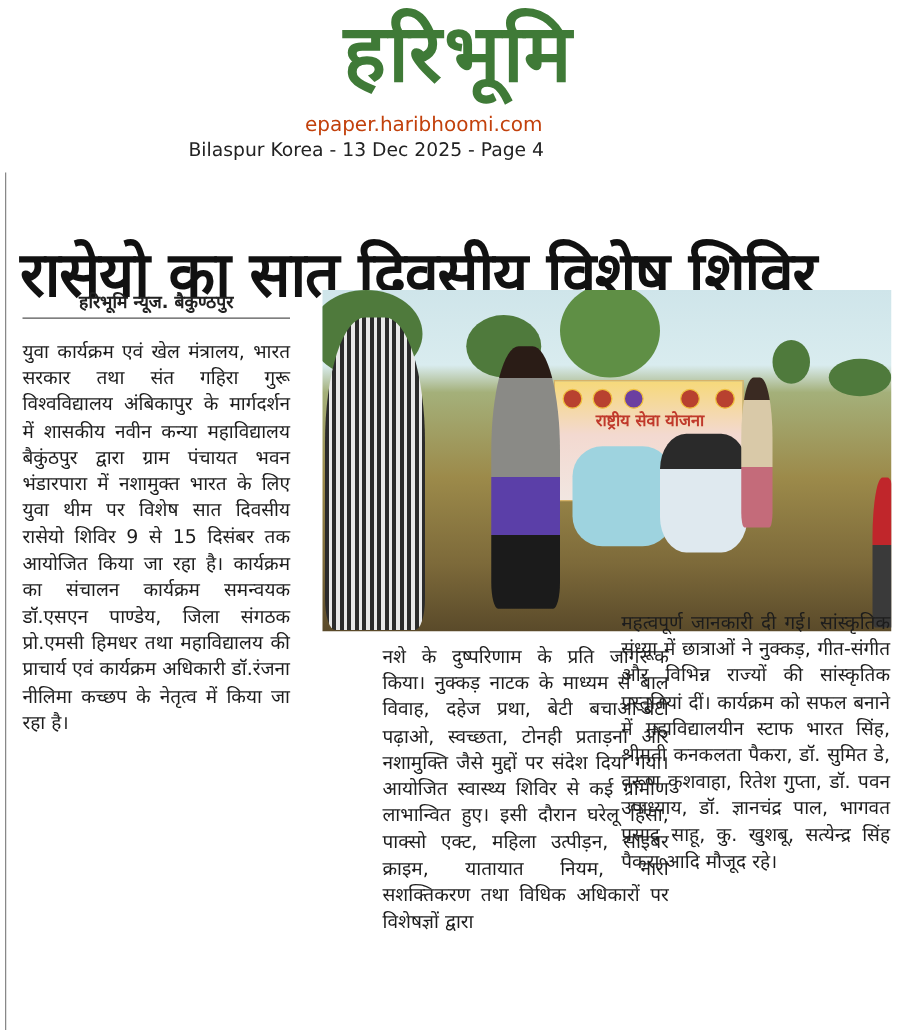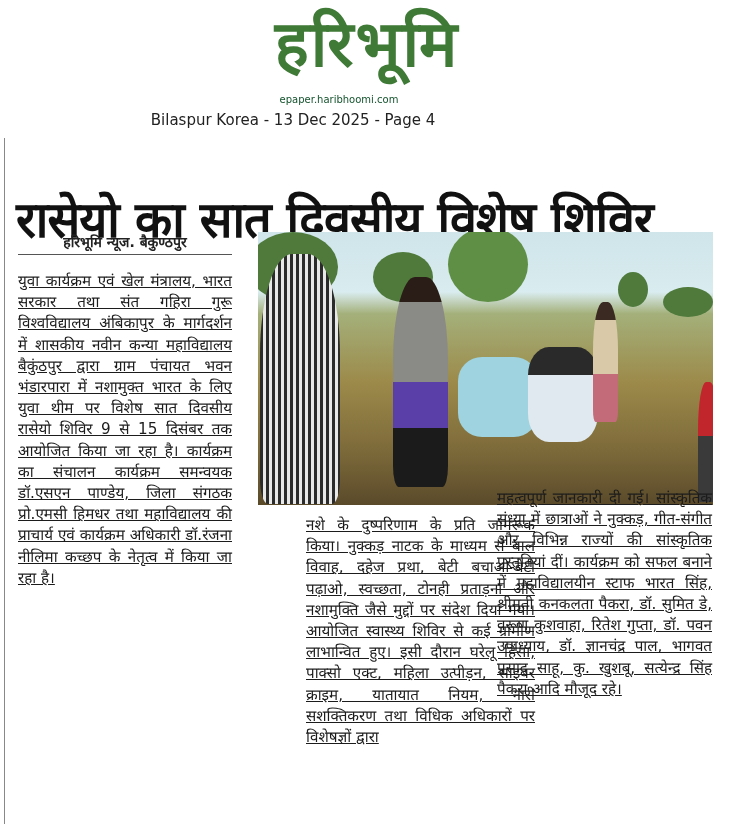--- a/index.html
+++ b/index.html
@@ -6,21 +6,21 @@
   body {
     width: 734px; height: 824px; background: #ffffff; position: relative; overflow: hidden;
     font-family: "DejaVu Sans", sans-serif; color: #1a1a1a;
   }
   .masthead { position: absolute; left: 0; top: 0; width: 734px; height: 138px; text-align: center; padding-left: 38px; }
   .logo {
     position: absolute; left: 0; width: 734px; top: 4px; text-align: center;
     font-family: "DejaVu Sans", sans-serif; font-weight: bold; font-size: 64px; line-height: 80px;
     color: #3f7a37; letter-spacing: 2px;
   }
-  .site-url { position: absolute; left: 0; width: 678px; top: 90px; font-size: 10px; line-height: 20px; color: #14532d; }
+  .site-url { position: absolute; left: 0; width: 678px; top: 90px; font-size: 16px; line-height: 20px; color: #c2410c; }
   .edition { position: absolute; left: 0; width: 586px; top: 110px; font-size: 15px; line-height: 20px; color: #222; }
   .left-rule { position: absolute; left: 4px; top: 138px; width: 1px; height: 686px; background: #888; }
   .headline {
     position: absolute; left: 16px; top: 150px; width: 705px; height: 72px;
     font-family: "DejaVu Sans", sans-serif; font-weight: bold; font-size: 50px; line-height: 72px;
     color: #111; white-space: nowrap; letter-spacing: -1px; transform-origin: left center; transform: scaleX(0.97);
   }
   .byline {
     position: absolute; left: 18px; top: 232px; width: 214px; height: 22px;
     font-size: 14px; font-weight: bold; line-height: 20px; text-align: center; color: #222;
@@ -36,21 +36,21 @@
     background: linear-gradient(180deg, #f6d97a 0%, #f3d9d0 45%, #f1e6e1 100%); border: 1px solid #d6b36a;
   }
   .photo .banner-text {
     position: absolute; left: 8px; top: 22px; width: 136px; font-size: 13px; font-weight: bold; color: #c0392b; text-align: center;
   }
   .photo .emblem { position: absolute; top: 6px; width: 14px; height: 14px; border-radius: 50%; background: #b8412f; border: 1px solid #f0c040; }
   .photo .person { position: absolute; border-radius: 40% 40% 10% 10%; }
   .col {
     position: absolute; font-size: 15.2px; line-height: 21.2px; text-align: justify; color: #1c1c1c;
   }
-  .col p { margin: 0; text-decoration: underline; }
+  .col p { margin: 0; }
   .col p.indent { text-indent: 20px; }
   .col1 { left: 18px; top: 271px; width: 214px; }
   .col2 { left: 258px; top: 515px; width: 229px; margin-left: 48px; }
   .col3 { left: 497px; top: 488px; width: 215px; }
 </style>
 </head>
 <body>
 
 <header class="masthead">
   <div class="logo">हरिभूमि</div>
@@ -63,20 +63,28 @@
 <article>
   <h1 class="headline">रासेयो का सात दिवसीय विशेष शिविर</h1>
   <div class="byline">हरिभूमि न्यूज. बैकुण्ठपुर</div>
 
   <figure class="photo" style="margin:0;">
     <div class="tree" style="left:-10px;top:0px;width:90px;height:70px;"></div>
     <div class="tree" style="left:115px;top:20px;width:60px;height:50px;"></div>
     <div class="tree" style="left:190px;top:-5px;width:80px;height:75px;background:#5f8f45;"></div>
     <div class="tree" style="left:360px;top:40px;width:30px;height:35px;"></div>
     <div class="tree" style="left:405px;top:55px;width:50px;height:30px;"></div>
+    <div class="banner">
+      <span class="emblem" style="left:6px;"></span>
+      <span class="emblem" style="left:30px;"></span>
+      <span class="emblem" style="left:55px;background:#6b3fa0;"></span>
+      <span class="emblem" style="left:100px;"></span>
+      <span class="emblem" style="left:128px;"></span>
+      <div class="banner-text">राष्ट्रीय सेवा योजना</div>
+    </div>
     <div class="person" style="left:2px;top:22px;width:80px;height:250px;background:repeating-linear-gradient(90deg,#2b2b2b 0 3px,#e8e8e8 3px 6px);"></div>
     <div class="person" style="left:135px;top:45px;width:55px;height:210px;background:linear-gradient(180deg,#2a1c16 0 12%,#8a8a86 12% 50%,#5b3fa8 50% 72%,#1b1b1b 72% 100%);"></div>
     <div class="person" style="left:200px;top:125px;width:80px;height:80px;background:#9ed3df;border-radius:30%;"></div>
     <div class="person" style="left:270px;top:115px;width:70px;height:95px;background:linear-gradient(180deg,#2a2a2a 0 30%,#dfe9ef 30% 100%);border-radius:30%;"></div>
     <div class="person" style="left:335px;top:70px;width:25px;height:120px;background:linear-gradient(180deg,#3a2a22 0 15%,#d9c9a8 15% 60%,#c46b7a 60% 100%);"></div>
     <div class="person" style="left:440px;top:150px;width:20px;height:120px;background:linear-gradient(180deg,#c0262b 0 45%,#3a3a3a 45% 100%);"></div>
   </figure>
 
   <div class="col col1">
     <p>युवा कार्यक्रम एवं खेल मंत्रालय, भारत सरकार तथा संत गहिरा गुरू विश्वविद्यालय अंबिकापुर के मार्गदर्शन में शासकीय नवीन कन्या महाविद्यालय बैकुंठपुर द्वारा ग्राम पंचायत भवन भंडारपारा में नशामुक्त भारत के लिए युवा थीम पर विशेष सात दिवसीय रासेयो शिविर 9 से 15 दिसंबर तक आयोजित किया जा रहा है। कार्यक्रम का संचालन कार्यक्रम समन्वयक डॉ.एसएन पाण्डेय, जिला संगठक प्रो.एमसी हिमधर तथा महाविद्यालय की प्राचार्य एवं कार्यक्रम अधिकारी डॉ.रंजना नीलिमा कच्छप के नेतृत्व में किया जा रहा है।</p>

